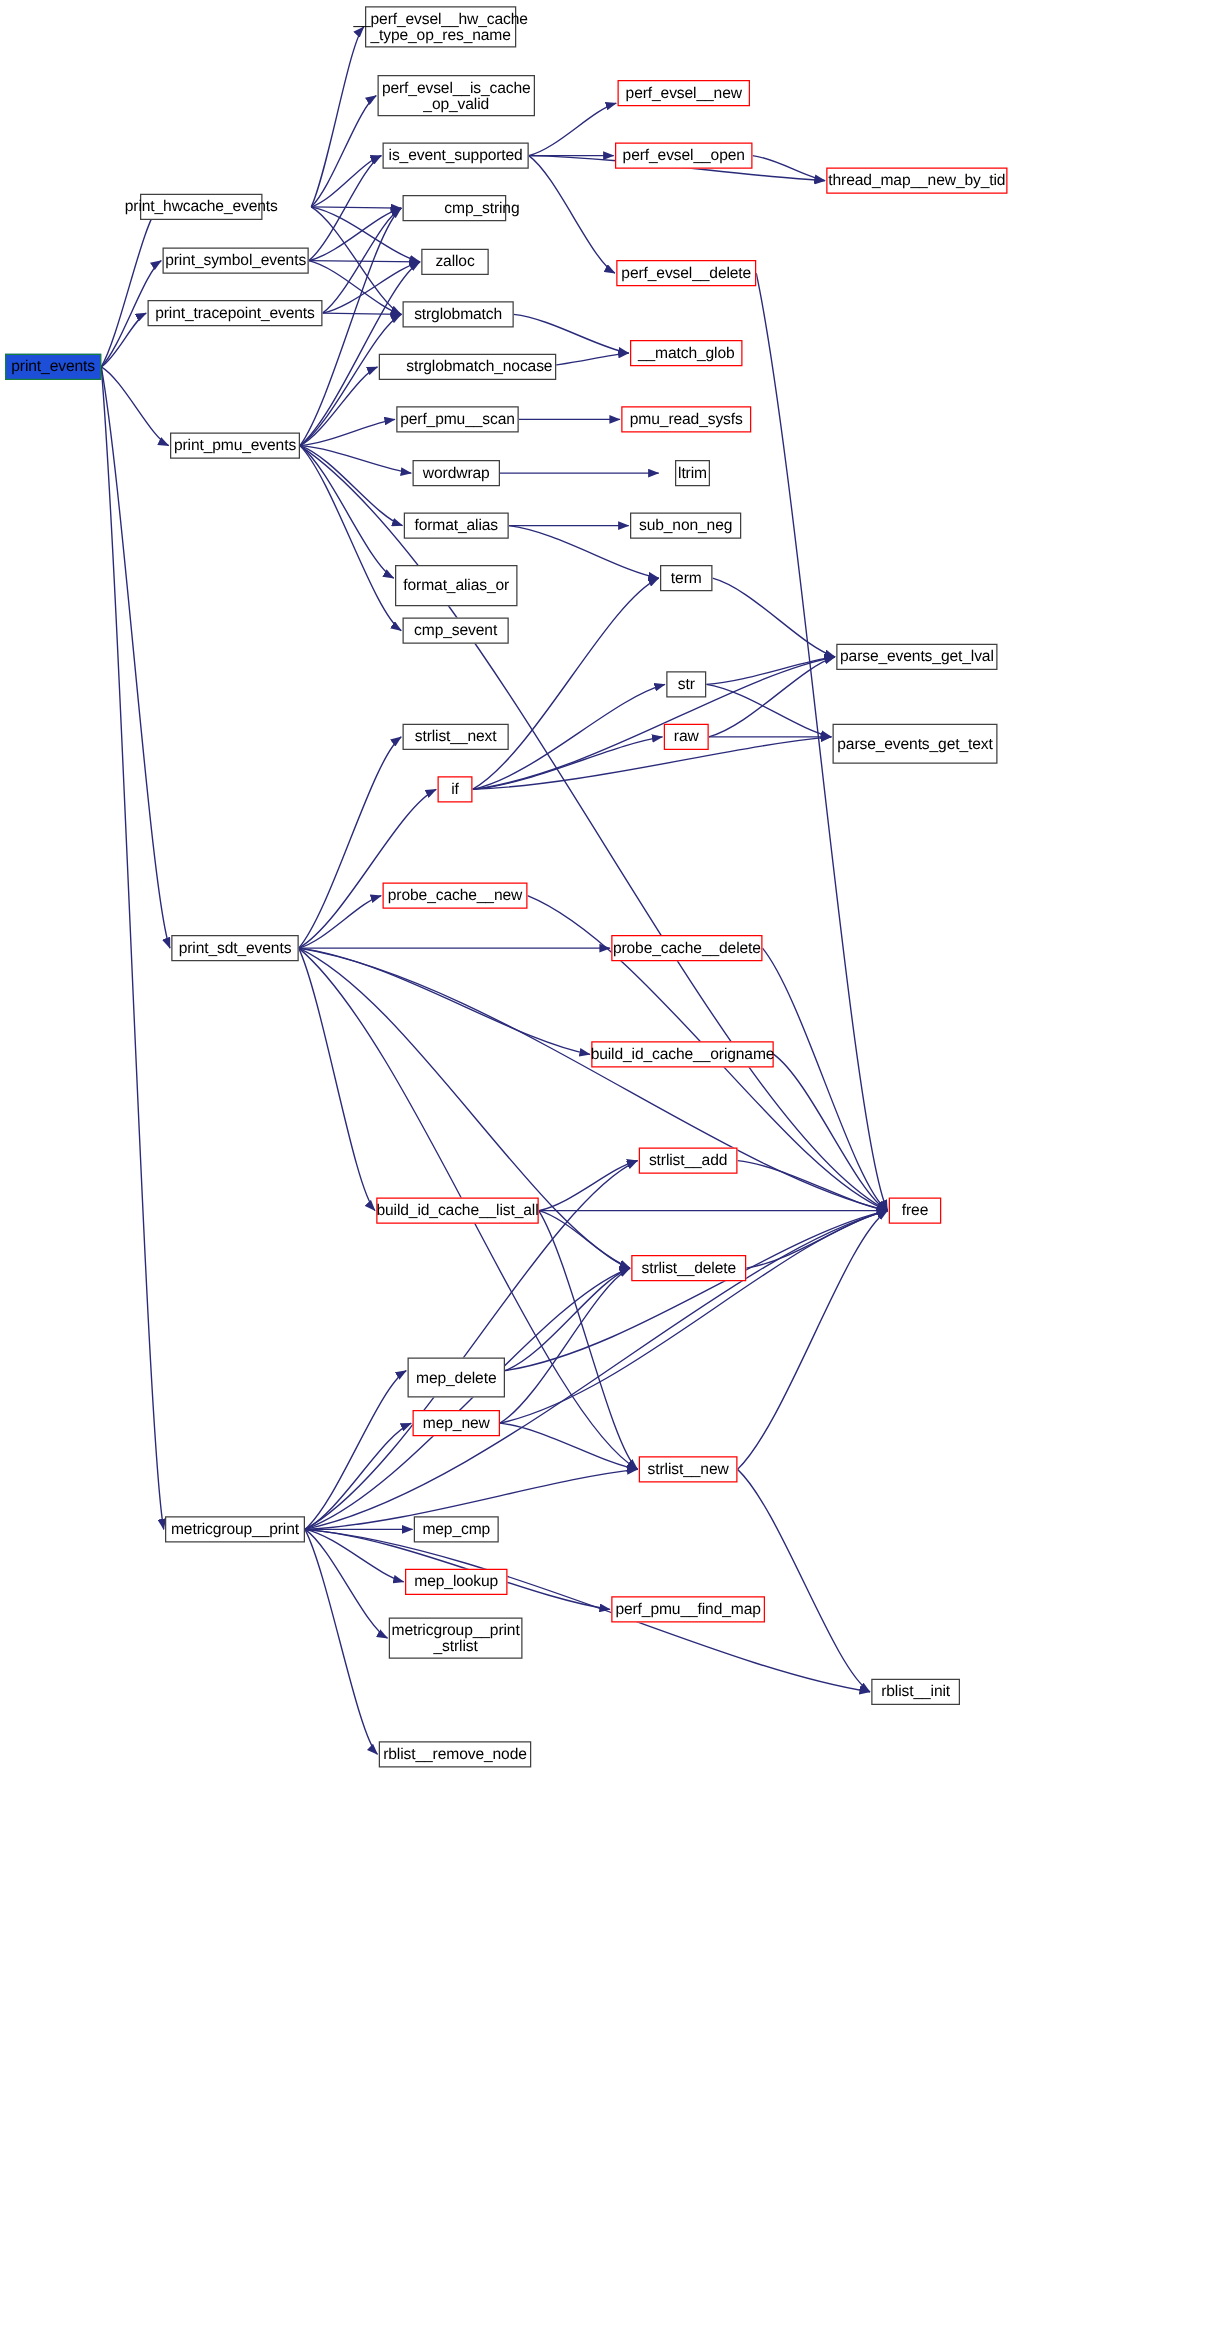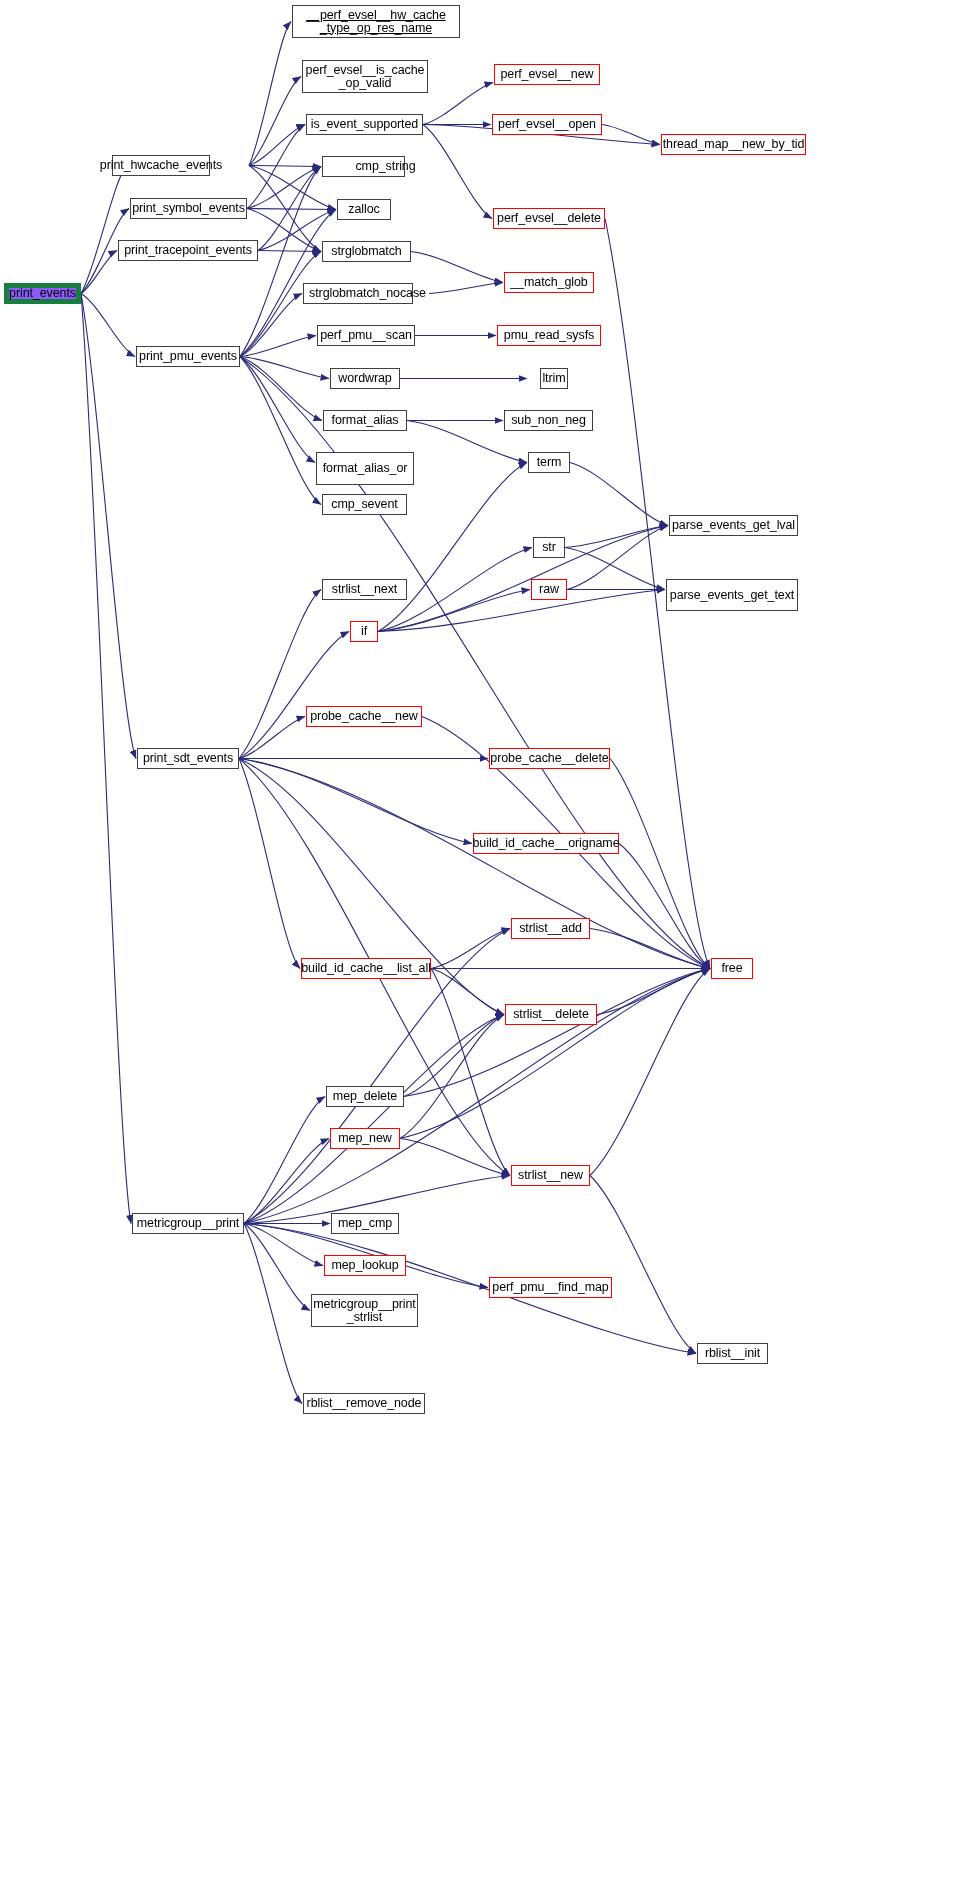--- a/index.html
+++ b/index.html
@@ -5,21 +5,21 @@
   html,body{margin:0;padding:0;background:#ffffff;}
   #root{position:relative;width:968px;height:1879px;background:#ffffff;
         font-family:"Liberation Sans", sans-serif;overflow:hidden;}
   #edges{position:absolute;left:0;top:0;width:968px;height:1879px;}
   .node{position:absolute;box-sizing:border-box;display:flex;align-items:center;
         justify-content:center;text-align:center;background:#ffffff;
         font-size:12.5px;line-height:13px;color:#000000;white-space:pre;
         letter-spacing:-0.1px;}
   .node.black{border:1px solid #404040;}
   .node.red{border:1px solid #ff0000;}
-  .node.root{border:5px solid #15803d;background:#8b5cf6;}
+  .node.root{border:1px solid #15803d;background:#1d4ed8;}
   .node span{display:block;}
 </style>
 </head>
 <body>
 
 <div id="root">
   <svg id="edges" viewBox="0 0 968 1879" xmlns="http://www.w3.org/2000/svg">
     <defs>
       <marker id="ah" markerWidth="9" markerHeight="7" refX="8.5" refY="3.5" orient="auto" markerUnits="userSpaceOnUse">
         <path d="M0,0 L9,3.5 L0,7 z" fill="#2a2a7a"></path>
@@ -117,39 +117,39 @@
       </g>
   </svg>
   <div id="node-layer">
       <div class="node root" style="left: 4px; top: 283px; width: 77px; height: 21px;"><span>print_events</span></div>
       <div class="node black" style="left: 112px; top: 155px; width: 98px; height: 21px;"><span>print_hwcache_events</span></div>
       <div class="node black" style="left: 130px; top: 198px; width: 117px; height: 21px;"><span>print_symbol_events</span></div>
       <div class="node black" style="left: 118px; top: 240px; width: 140px; height: 21px;"><span>print_tracepoint_events</span></div>
       <div class="node black" style="left: 136px; top: 346px; width: 104px; height: 21px;"><span>print_pmu_events</span></div>
       <div class="node black" style="left: 137px; top: 748px; width: 102px; height: 21px;"><span>print_sdt_events</span></div>
       <div class="node black" style="left: 132px; top: 1213px; width: 112px; height: 21px;"><span>metricgroup__print</span></div>
-      <div class="node black" style="left: 292px; top: 5px; width: 168px; height: 33px; text-decoration: underline;"><span>__perf_evsel__hw_cache
+      <div class="node black" style="left: 292px; top: 5px; width: 121px; height: 33px;"><span>__perf_evsel__hw_cache
 _type_op_res_name</span></div>
       <div class="node black" style="left: 302px; top: 60px; width: 126px; height: 33px;"><span>perf_evsel__is_cache
 _op_valid</span></div>
       <div class="node black" style="left: 306px; top: 114px; width: 117px; height: 21px;"><span>is_event_supported</span></div>
       <div class="node black" style="left: 322px; top: 156px; width: 83px; height: 21px; padding-left: 44px;"><span>cmp_string</span></div>
       <div class="node black" style="left: 337px; top: 199px; width: 54px; height: 21px;"><span>zalloc</span></div>
       <div class="node black" style="left: 322px; top: 241px; width: 89px; height: 21px;"><span>strglobmatch</span></div>
-      <div class="node black" style="left: 303px; top: 283px; width: 110px; height: 21px; padding-left: 19px;"><span>strglobmatch_nocase</span></div>
+      <div class="node black" style="left: 303px; top: 283px; width: 142px; height: 21px; padding-left: 19px;"><span>strglobmatch_nocase</span></div>
       <div class="node black" style="left: 317px; top: 325px; width: 98px; height: 21px;"><span>perf_pmu__scan</span></div>
       <div class="node black" style="left: 330px; top: 368px; width: 70px; height: 21px;"><span>wordwrap</span></div>
       <div class="node black" style="left: 323px; top: 410px; width: 84px; height: 21px;"><span>format_alias</span></div>
       <div class="node black" style="left: 316px; top: 452px; width: 98px; height: 33px;"><span>format_alias_or</span></div>
       <div class="node black" style="left: 322px; top: 494px; width: 85px; height: 21px;"><span>cmp_sevent</span></div>
       <div class="node black" style="left: 322px; top: 579px; width: 85px; height: 21px;"><span>strlist__next</span></div>
       <div class="node red" style="left: 350px; top: 621px; width: 28px; height: 21px;"><span>if</span></div>
       <div class="node red" style="left: 306px; top: 706px; width: 116px; height: 21px;"><span>probe_cache__new</span></div>
       <div class="node red" style="left: 301px; top: 958px; width: 130px; height: 21px;"><span>build_id_cache__list_all</span></div>
-      <div class="node black" style="left: 326px; top: 1086px; width: 78px; height: 21px; align-items: center;"><span>mep_delete</span></div>
+      <div class="node black" style="left: 326px; top: 1086px; width: 78px; height: 32px; align-items: center;"><span>mep_delete</span></div>
       <div class="node red" style="left: 330px; top: 1128px; width: 70px; height: 21px;"><span>mep_new</span></div>
       <div class="node black" style="left: 331px; top: 1213px; width: 68px; height: 21px;"><span>mep_cmp</span></div>
       <div class="node red" style="left: 324px; top: 1255px; width: 82px; height: 21px;"><span>mep_lookup</span></div>
       <div class="node black" style="left: 311px; top: 1294px; width: 107px; height: 33px;"><span>metricgroup__print
 _strlist</span></div>
       <div class="node black" style="left: 303px; top: 1393px; width: 122px; height: 21px;"><span>rblist__remove_node</span></div>
       <div class="node red" style="left: 494px; top: 64px; width: 106px; height: 21px;"><span>perf_evsel__new</span></div>
       <div class="node red" style="left: 492px; top: 114px; width: 110px; height: 21px;"><span>perf_evsel__open</span></div>
       <div class="node red" style="left: 493px; top: 208px; width: 112px; height: 21px;"><span>perf_evsel__delete</span></div>
       <div class="node red" style="left: 504px; top: 272px; width: 90px; height: 21px;"><span>__match_glob</span></div>

